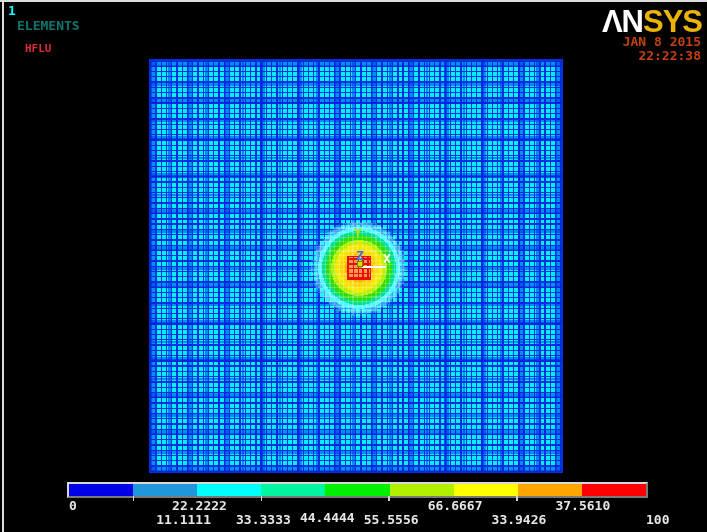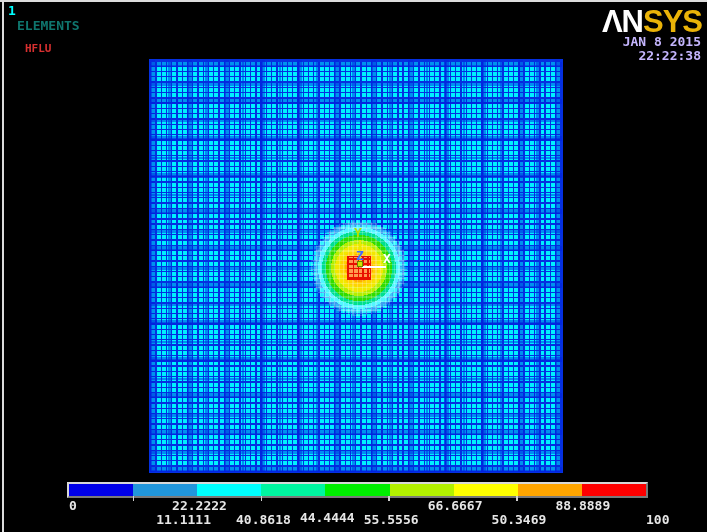--- a/index.html
+++ b/index.html
@@ -11,21 +11,21 @@
   .frame-left{position:absolute;left:2px;top:0;width:2px;height:532px;background:#DCDCDC;}
 
   
   .plot-number{position:absolute;left:8px;top:3px;color:#00FFFF;font-size:13px;font-weight:bold;}
   .plot-type{position:absolute;left:17px;top:18px;color:#0f766e;font-size:13px;font-weight:bold;}
   .load-label{position:absolute;left:17px;top:42px;color:#D83030;font-size:11px;font-weight:bold;padding-left:8px;}
 
   .logo{position:absolute;right:5px;top:4px;font-family:"Liberation Sans","DejaVu Sans",sans-serif;
         font-size:31px;font-weight:bold;letter-spacing:-1px;white-space:nowrap;}
   .logo .an{color:#FFFFFF;text-align:right;} .logo .sys{color:#eab308;}
-  .datetime{position:absolute;right:6px;color:#c4b5fd;font-size:13px;font-weight:bold;text-align:center;}
+  .datetime{position:absolute;right:6px;color:#c2410c;font-size:13px;font-weight:bold;text-align:center;}
   .date{top:34px;} .time{top:48px;}
 
   
   .mesh{position:absolute;left:149px;top:59px;width:414px;height:414px;
     background-color:#00F0FF;
     background-image:
       repeating-linear-gradient(90deg, rgba(0,30,220,0.45) 0 5px, transparent 5px 36.8px),
       repeating-linear-gradient(0deg,  rgba(0,30,220,0.45) 0 5px, transparent 5px 36.8px),
       repeating-linear-gradient(90deg, rgba(1,45,230,0.5) 0 2.4px, transparent 2.4px 18.4px),
       repeating-linear-gradient(0deg,  rgba(1,45,230,0.5) 0 2.4px, transparent 2.4px 18.4px),
@@ -103,24 +103,24 @@
       <div class="seg" style="background: rgb(178, 240, 0);"></div>
       <div class="seg" style="background: rgb(255, 255, 0);"></div>
       <div class="seg" style="background: rgb(255, 165, 0);"></div>
       <div class="seg" style="background: rgb(255, 0, 0);"></div>
     </div>
 </div>
 <div class="legend-labels">
     <div class="tick-label row1" style="left: 0px;">0</div>
     <div class="tick-label row2" style="left: 11.1111%; transform: translateX(-45%); margin-left: 48px;">11.1111</div>
     <div class="tick-label row1" style="left: 22.2222%; transform: translateX(-45%);">22.2222</div>
-    <div class="tick-label row2" style="left: 33.3333%; transform: translateX(-45%);">40.8618</div>
+    <div class="tick-label row2" style="left: 33.3333%; transform: translateX(-45%);">33.3333</div>
     <div class="tick-label row1" style="left: 44.4444%; transform: translateX(-45%); margin-top: 12px;">44.4444</div>
     <div class="tick-label row2" style="left: 55.5556%; transform: translateX(-45%);">55.5556</div>
     <div class="tick-label row1" style="left: 66.6667%; transform: translateX(-45%); text-align: center;">66.6667</div>
-    <div class="tick-label row2" style="left: 77.7778%; transform: translateX(-45%);">50.3469</div>
-    <div class="tick-label row1" style="left: 88.8889%; transform: translateX(-45%);">88.8889</div>
+    <div class="tick-label row2" style="left: 77.7778%; transform: translateX(-45%);">33.9426</div>
+    <div class="tick-label row1" style="left: 88.8889%; transform: translateX(-45%);">37.5610</div>
     <div class="tick-label row2" style="left: calc(100% + 2px);">100</div>
     <div class="tick-mark" style="left: 11.1111%;"></div>
     <div class="tick-mark" style="left: 33.3333%;"></div>
     <div class="tick-mark" style="left: 55.5556%;"></div>
     <div class="tick-mark" style="left: 77.7778%;"></div>
   </div>
 
 </body></html>

